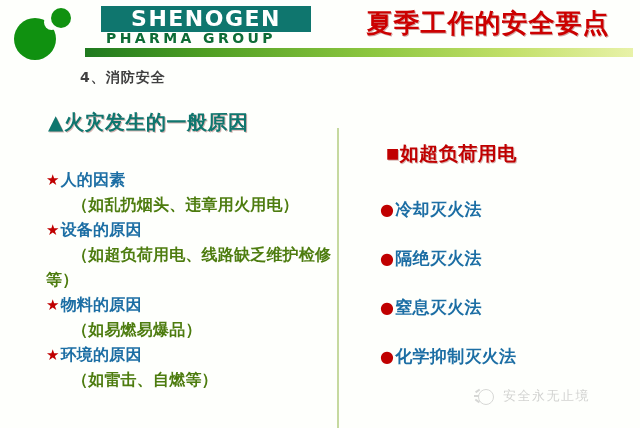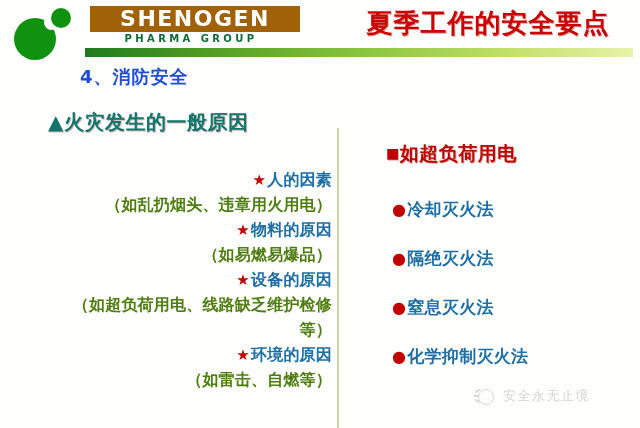--- a/index.html
+++ b/index.html
@@ -65,45 +65,45 @@
 
   .wordmark {
     position: absolute;
     left: 86px;
     top: 6px;
     width: 210px;
     height: 40px;
   }
   .wordmark-bar {
     position: absolute;
-    left: 4px;
+    left: 15px;
     top: 0;
     width: 210px;
     height: 26px;
-    background: #a16207;
+    background: #0f766e;
     display: flex;
     align-items: center;
     justify-content: center;
   }
   .wordmark-text {
     color: #ffffff;
     font-size: 22px;
     font-weight: bold;
     letter-spacing: 1.5px;
     line-height: 1;
     font-family: "DejaVu Sans", "Liberation Sans", sans-serif;
   }
   .wordmark-sub {
     position: absolute;
     left: 0;
     top: 26px;
     width: 210px;
     text-align: center;
     color: #0d6b36;
-    font-size: 10px;
+    font-size: 14px;
     font-weight: bold;
     letter-spacing: 3.4px;
     line-height: 13px;
   }
 
   .header-title {
     position: absolute;
     left: 348px;
     top: 6px;
     width: 280px;
@@ -132,22 +132,22 @@
     top: 128px;
     width: 2px;
     height: 300px;
     background: #c6d9a0;
   }
 
   .section-number {
     position: absolute;
     left: 80px;
     top: 64px;
-    color: #1d4ed8;
-    font-size: 18px;
+    color: #404040;
+    font-size: 14px;
     font-weight: bold;
     letter-spacing: 1px;
     line-height: 26px;
   }
 
   .left-heading {
     position: absolute;
     left: 48px;
     top: 108px;
     color: #0f766e;
@@ -156,21 +156,20 @@
     letter-spacing: 0.5px;
     line-height: 28px;
     text-shadow: 1px 1px 0 rgba(120,0,0,0.3);
   }
 
   .left-list {
     position: absolute;
     left: 46px;
     top: 168px;
     width: 286px;
-    text-align: right;
   }
   .cause-item {
     margin: 0 0 1px 0;
   }
   .cause-title {
     color: #1c6ea4;
     font-size: 16px;
     font-weight: bold;
     line-height: 24px;
     letter-spacing: 0.2px;
@@ -201,21 +200,21 @@
     line-height: 26px;
     text-shadow: 1px 1px 0 rgba(120,0,0,0.3);
   }
   .right-heading .sq {
     font-size: 14px;
     vertical-align: 2px;
   }
 
   .right-list {
     position: absolute;
-    left: 392px;
+    left: 380px;
     top: 198px;
     width: 230px;
   }
   .method-item {
     color: #1c6ea4;
     font-size: 17px;
     font-weight: bold;
     line-height: 22px;
     letter-spacing: 0.3px;
     margin-bottom: 26px;
@@ -297,27 +296,27 @@
   <div class="left-heading">▲火灾发生的一般原因</div>
 
   <div class="left-list">
 
     <div class="cause-item">
       <div class="cause-title"><span class="star">★</span><span>人的因素</span></div>
       <div class="cause-detail">（如乱扔烟头、违章用火用电）</div>
     </div>
 
     <div class="cause-item">
+      <div class="cause-title"><span class="star">★</span><span>设备的原因</span></div>
+      <div class="cause-detail">（如超负荷用电、线路缺乏维护检修等）</div>
+    </div>
+
+    <div class="cause-item">
       <div class="cause-title"><span class="star">★</span><span>物料的原因</span></div>
       <div class="cause-detail">（如易燃易爆品）</div>
-    </div>
-
-    <div class="cause-item">
-      <div class="cause-title"><span class="star">★</span><span>设备的原因</span></div>
-      <div class="cause-detail">（如超负荷用电、线路缺乏维护检修等）</div>
     </div>
 
     <div class="cause-item">
       <div class="cause-title"><span class="star">★</span><span>环境的原因</span></div>
       <div class="cause-detail">（如雷击、自燃等）</div>
     </div>
 
 
   </div>
 

